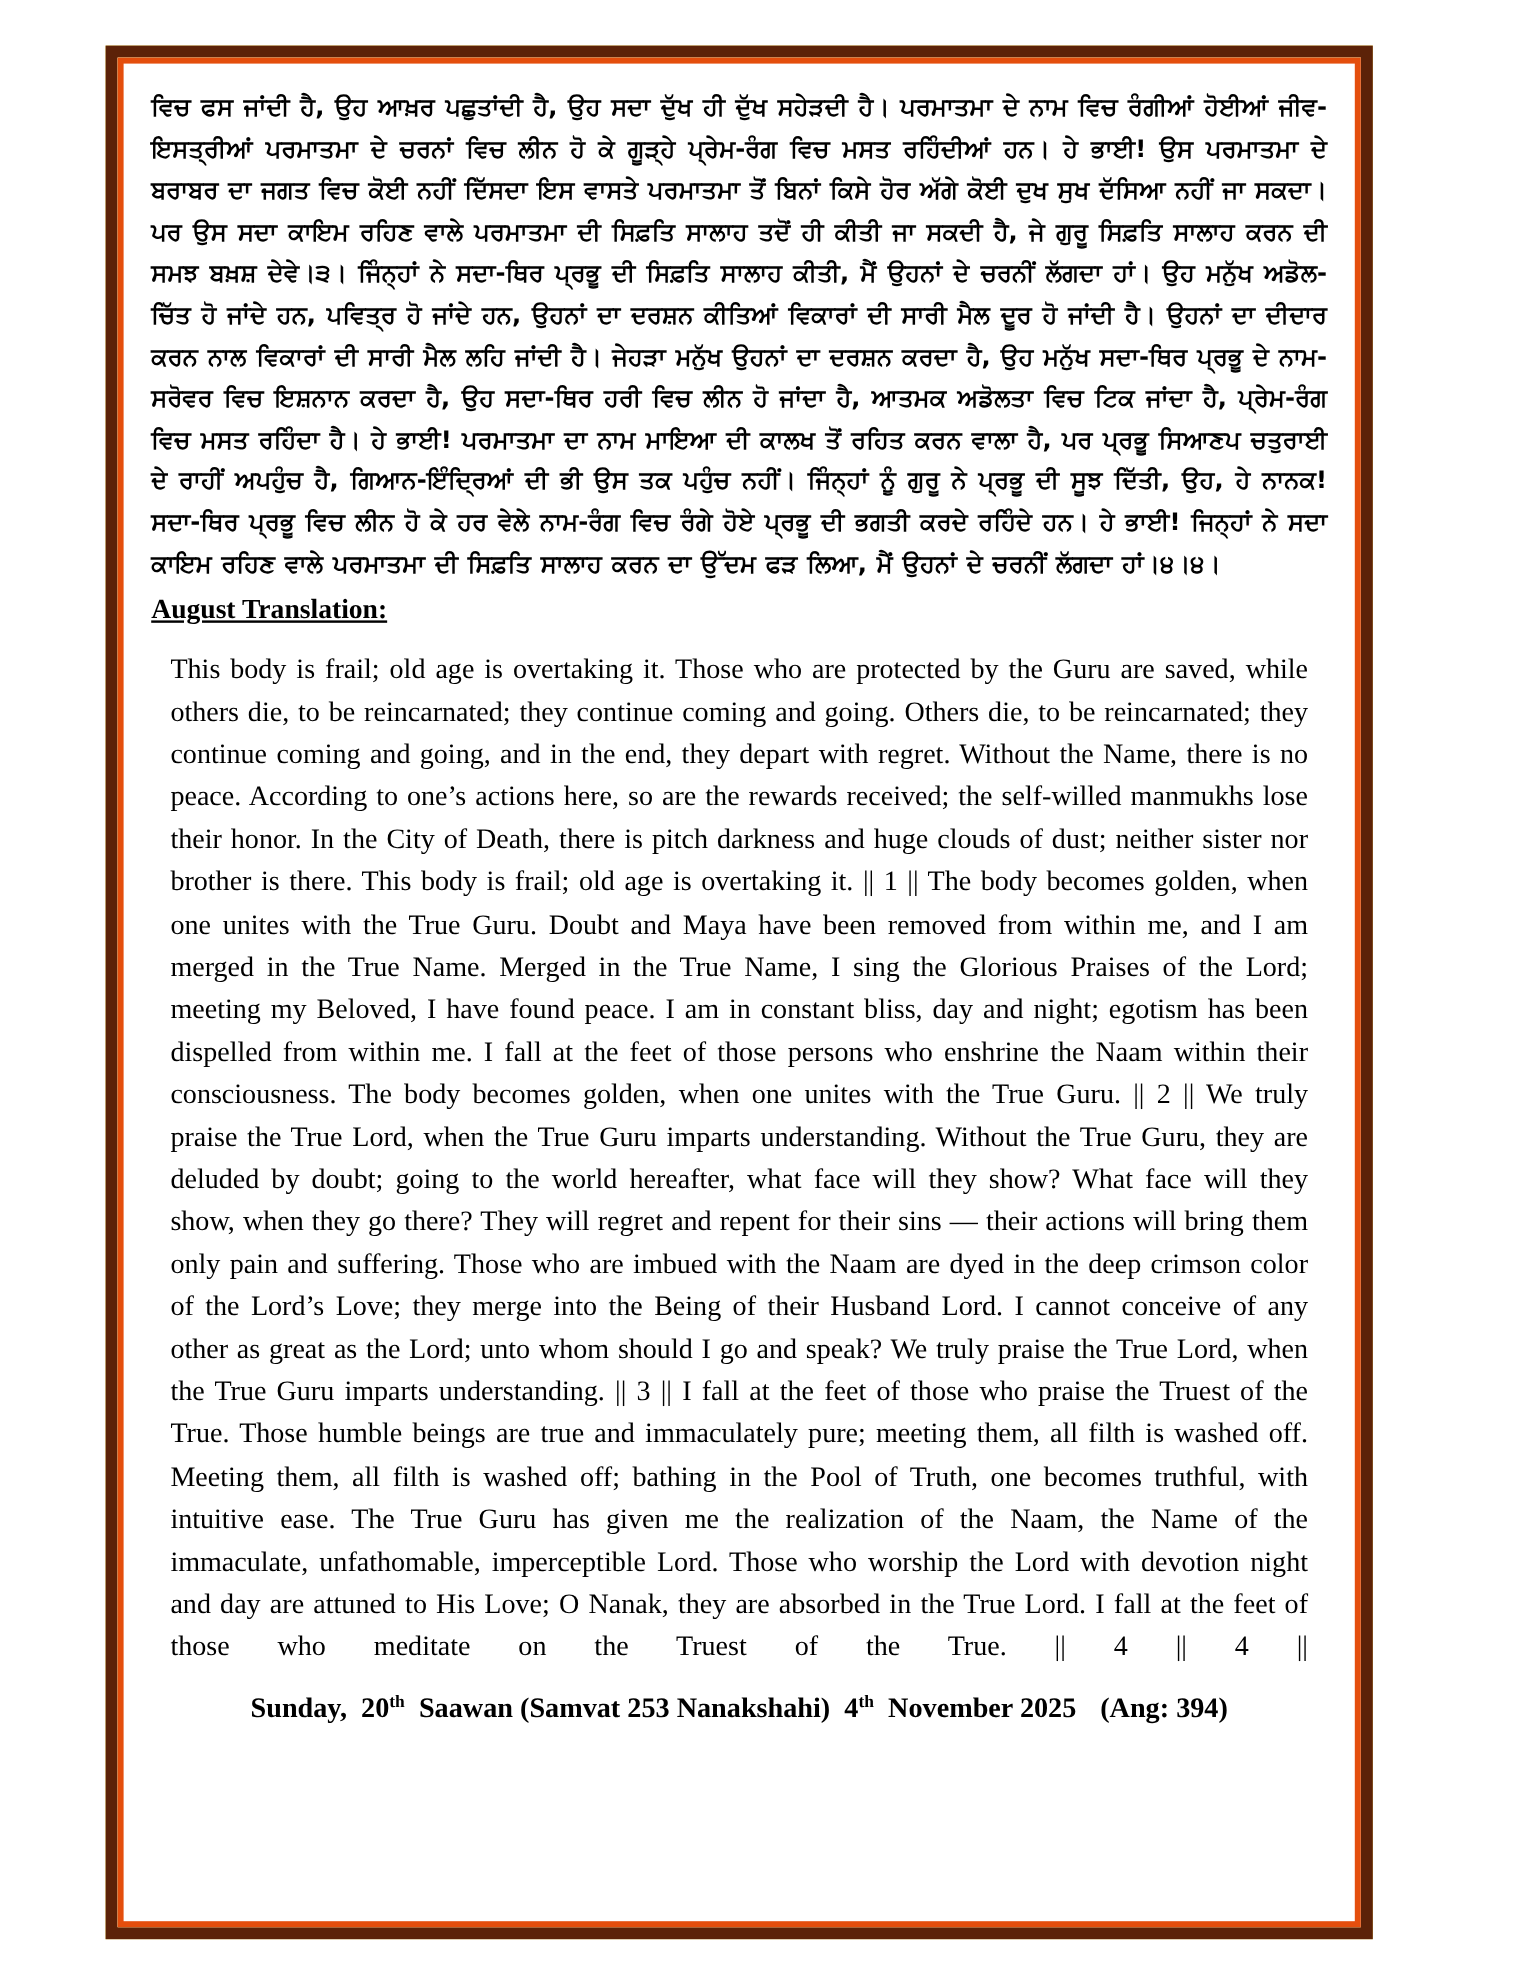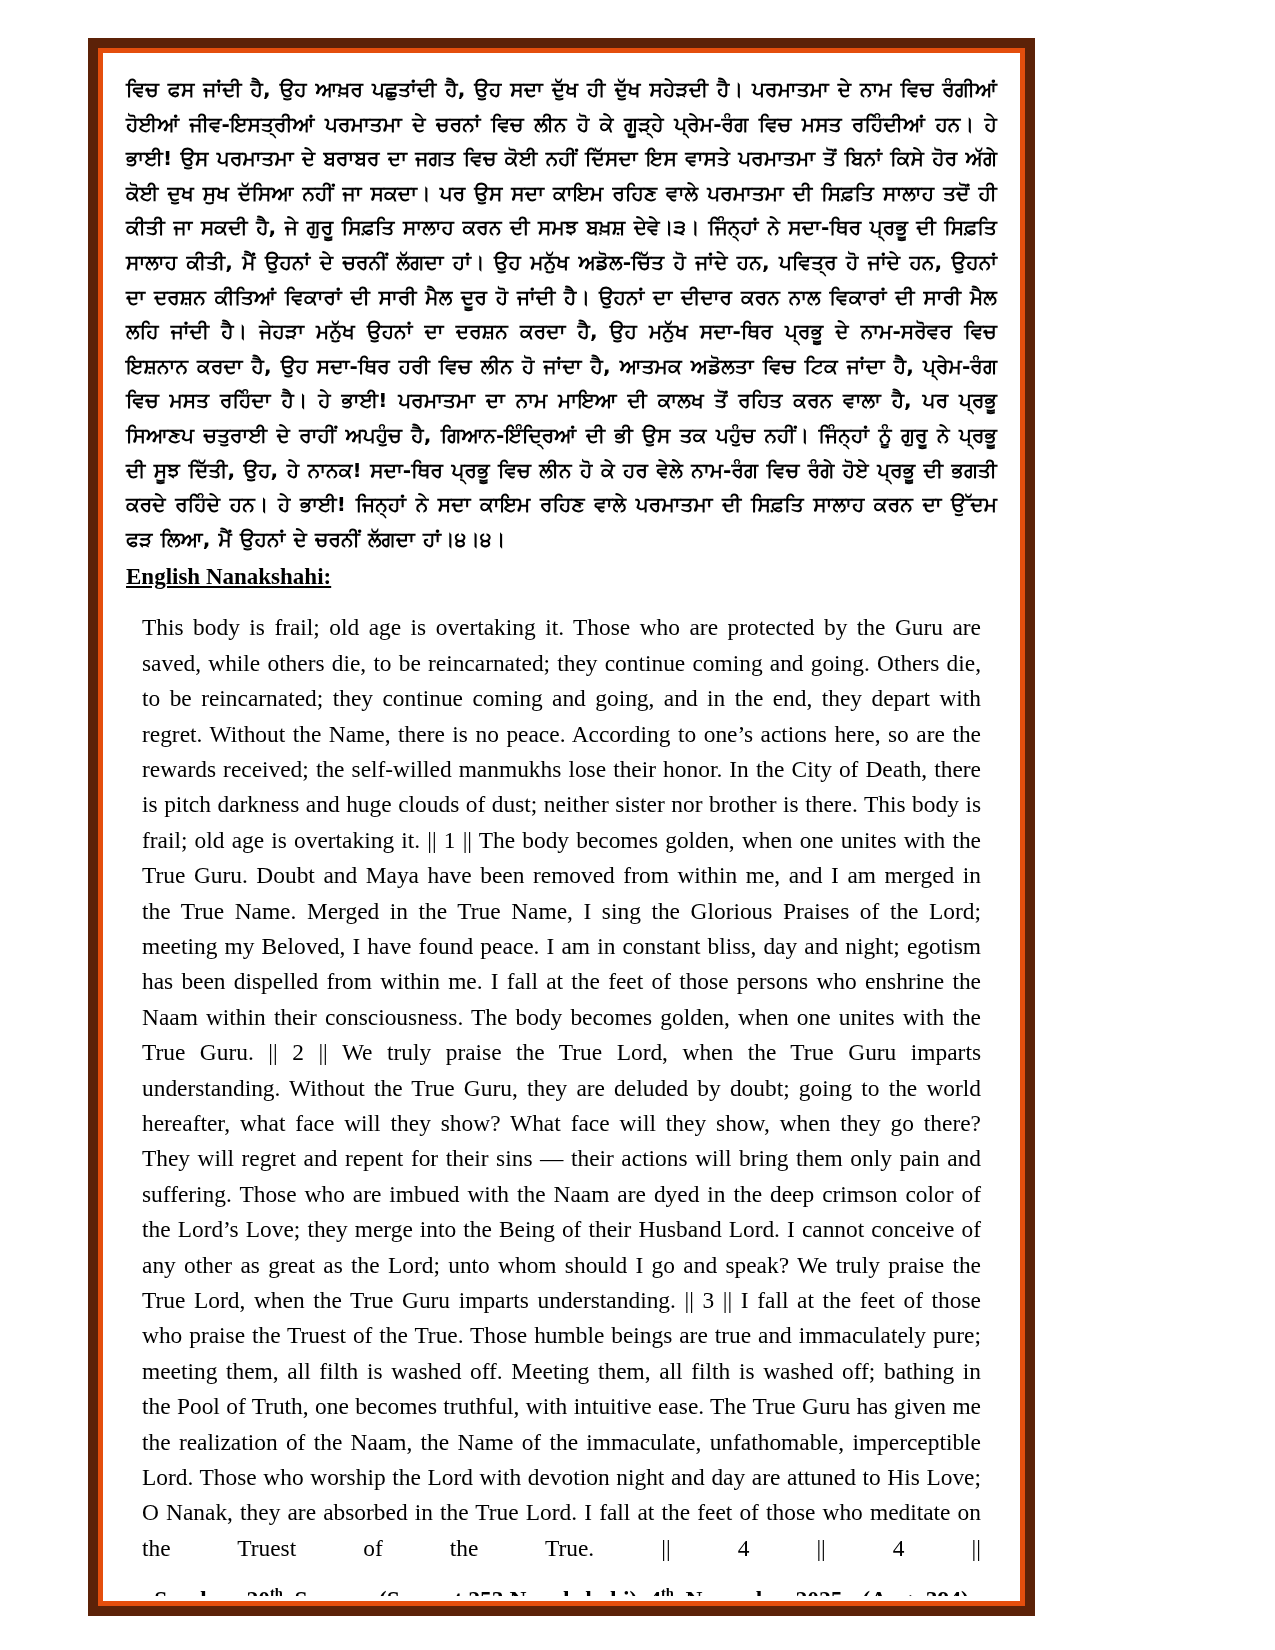--- a/index.html
+++ b/index.html
@@ -21,21 +21,21 @@
     left: 0; top: 0;
     width: 1275px;
     height: 1650px;
     background: #ffffff;
     box-sizing: border-box;
   }
   #frame-outer {
     position: absolute;
     left: 88px;
     top: 38px;
-    width: 947px;
+    width: 1056px;
     height: 1578px;
     box-sizing: border-box;
     border: 10px solid #5C2208;
     background: #fde047;
   }
   #frame-inner {
     position: absolute;
     left: 0; top: 0;
     right: 0; bottom: 0;
     box-sizing: border-box;
@@ -125,21 +125,21 @@
 <body>
 
 <div id="page">
   <div id="frame-outer" style="border-color: rgb(92, 34, 8);">
     <div id="frame-inner" style="border-color: rgb(228, 78, 13);">
       <div id="content">
 
         <p class="gurmukhi">ਵਿਚ ਫਸ ਜਾਂਦੀ ਹੈ, ਉਹ ਆਖ਼ਰ ਪਛੁਤਾਂਦੀ ਹੈ, ਉਹ ਸਦਾ ਦੁੱਖ ਹੀ ਦੁੱਖ ਸਹੇੜਦੀ ਹੈ। ਪਰਮਾਤਮਾ ਦੇ ਨਾਮ ਵਿਚ ਰੰਗੀਆਂ ਹੋਈਆਂ ਜੀਵ-ਇਸਤ੍ਰੀਆਂ ਪਰਮਾਤਮਾ ਦੇ ਚਰਨਾਂ ਵਿਚ ਲੀਨ ਹੋ ਕੇ ਗੂੜ੍ਹੇ ਪ੍ਰੇਮ-ਰੰਗ ਵਿਚ ਮਸਤ ਰਹਿੰਦੀਆਂ ਹਨ। ਹੇ ਭਾਈ! ਉਸ ਪਰਮਾਤਮਾ ਦੇ ਬਰਾਬਰ ਦਾ ਜਗਤ ਵਿਚ ਕੋਈ ਨਹੀਂ ਦਿੱਸਦਾ ਇਸ ਵਾਸਤੇ ਪਰਮਾਤਮਾ ਤੋਂ ਬਿਨਾਂ ਕਿਸੇ ਹੋਰ ਅੱਗੇ ਕੋਈ ਦੁਖ ਸੁਖ ਦੱਸਿਆ ਨਹੀਂ ਜਾ ਸਕਦਾ। ਪਰ ਉਸ ਸਦਾ ਕਾਇਮ ਰਹਿਣ ਵਾਲੇ ਪਰਮਾਤਮਾ ਦੀ ਸਿਫ਼ਤਿ ਸਾਲਾਹ ਤਦੋਂ ਹੀ ਕੀਤੀ ਜਾ ਸਕਦੀ ਹੈ, ਜੇ ਗੁਰੂ ਸਿਫ਼ਤਿ ਸਾਲਾਹ ਕਰਨ ਦੀ ਸਮਝ ਬਖ਼ਸ਼ ਦੇਵੇ।੩। ਜਿੰਨ੍ਹਾਂ ਨੇ ਸਦਾ-ਥਿਰ ਪ੍ਰਭੂ ਦੀ ਸਿਫ਼ਤਿ ਸਾਲਾਹ ਕੀਤੀ, ਮੈਂ ਉਹਨਾਂ ਦੇ ਚਰਨੀਂ ਲੱਗਦਾ ਹਾਂ। ਉਹ ਮਨੁੱਖ ਅਡੋਲ-ਚਿੱਤ ਹੋ ਜਾਂਦੇ ਹਨ, ਪਵਿਤ੍ਰ ਹੋ ਜਾਂਦੇ ਹਨ, ਉਹਨਾਂ ਦਾ ਦਰਸ਼ਨ ਕੀਤਿਆਂ ਵਿਕਾਰਾਂ ਦੀ ਸਾਰੀ ਮੈਲ ਦੂਰ ਹੋ ਜਾਂਦੀ ਹੈ। ਉਹਨਾਂ ਦਾ ਦੀਦਾਰ ਕਰਨ ਨਾਲ ਵਿਕਾਰਾਂ ਦੀ ਸਾਰੀ ਮੈਲ ਲਹਿ ਜਾਂਦੀ ਹੈ। ਜੇਹੜਾ ਮਨੁੱਖ ਉਹਨਾਂ ਦਾ ਦਰਸ਼ਨ ਕਰਦਾ ਹੈ, ਉਹ ਮਨੁੱਖ ਸਦਾ-ਥਿਰ ਪ੍ਰਭੂ ਦੇ ਨਾਮ-ਸਰੋਵਰ ਵਿਚ ਇਸ਼ਨਾਨ ਕਰਦਾ ਹੈ, ਉਹ ਸਦਾ-ਥਿਰ ਹਰੀ ਵਿਚ ਲੀਨ ਹੋ ਜਾਂਦਾ ਹੈ, ਆਤਮਕ ਅਡੋਲਤਾ ਵਿਚ ਟਿਕ ਜਾਂਦਾ ਹੈ, ਪ੍ਰੇਮ-ਰੰਗ ਵਿਚ ਮਸਤ ਰਹਿੰਦਾ ਹੈ। ਹੇ ਭਾਈ! ਪਰਮਾਤਮਾ ਦਾ ਨਾਮ ਮਾਇਆ ਦੀ ਕਾਲਖ ਤੋਂ ਰਹਿਤ ਕਰਨ ਵਾਲਾ ਹੈ, ਪਰ ਪ੍ਰਭੂ ਸਿਆਣਪ ਚਤੁਰਾਈ ਦੇ ਰਾਹੀਂ ਅਪਹੁੰਚ ਹੈ, ਗਿਆਨ-ਇੰਦ੍ਰਿਆਂ ਦੀ ਭੀ ਉਸ ਤਕ ਪਹੁੰਚ ਨਹੀਂ। ਜਿੰਨ੍ਹਾਂ ਨੂੰ ਗੁਰੂ ਨੇ ਪ੍ਰਭੂ ਦੀ ਸੂਝ ਦਿੱਤੀ, ਉਹ, ਹੇ ਨਾਨਕ! ਸਦਾ-ਥਿਰ ਪ੍ਰਭੂ ਵਿਚ ਲੀਨ ਹੋ ਕੇ ਹਰ ਵੇਲੇ ਨਾਮ-ਰੰਗ ਵਿਚ ਰੰਗੇ ਹੋਏ ਪ੍ਰਭੂ ਦੀ ਭਗਤੀ ਕਰਦੇ ਰਹਿੰਦੇ ਹਨ। ਹੇ ਭਾਈ! ਜਿਨ੍ਹਾਂ ਨੇ ਸਦਾ ਕਾਇਮ ਰਹਿਣ ਵਾਲੇ ਪਰਮਾਤਮਾ ਦੀ ਸਿਫ਼ਤਿ ਸਾਲਾਹ ਕਰਨ ਦਾ ਉੱਦਮ ਫੜ ਲਿਆ, ਮੈਂ ਉਹਨਾਂ ਦੇ ਚਰਨੀਂ ਲੱਗਦਾ ਹਾਂ।੪।੪।</p>
 
         <div class="eng-label-row">
-          <span class="eng-label">English Nanakshahi:</span>
+          <span class="eng-label">August Translation:</span>
         </div>
 
 
         <p class="eng-body tail">This body is frail; old age is overtaking it. Those who are protected by the Guru are saved, while others die, to be reincarnated; they continue coming and going. Others die, to be reincarnated; they continue coming and going, and in the end, they depart with regret. Without the Name, there is no peace. According to one’s actions here, so are the rewards received; the self-willed manmukhs lose their honor. In the City of Death, there is pitch darkness and huge clouds of dust; neither sister nor brother is there. This body is frail; old age is overtaking it.  || 1 ||   The body becomes golden, when one unites with the True Guru. Doubt and Maya have been removed from within me, and I am merged in the True Name. Merged in the True Name, I sing the Glorious Praises of the Lord; meeting my Beloved, I have found peace. I am in constant bliss, day and night; egotism has been dispelled from within me. I fall at the feet of those persons who enshrine the Naam within their consciousness. The body becomes golden, when one unites with the True Guru.  || 2 ||   We truly praise the True Lord, when the True Guru imparts understanding. Without the True Guru, they are deluded by doubt; going to the world hereafter, what face will they show? What face will they show, when they go there? They will regret and repent for their sins — their actions will bring them only pain and suffering. Those who are imbued with the Naam are dyed in the deep crimson color of the Lord’s Love; they merge into the Being of their Husband Lord. I cannot conceive of any other as great as the Lord; unto whom should I go and speak? We truly praise the True Lord, when the True Guru imparts understanding.  || 3 ||   I fall at the feet of those who praise the Truest of the True. Those humble beings are true and immaculately pure; meeting them, all filth is washed off. Meeting them, all filth is washed off; bathing in the Pool of Truth, one becomes truthful, with intuitive ease. The True Guru has given me the realization of the Naam, the Name of the immaculate, unfathomable, imperceptible Lord. Those who worship the Lord with devotion night and day are attuned to His Love; O Nanak, they are absorbed in the True Lord. I fall at the feet of those who meditate on the Truest of the True.  || 4 || 4 ||</p>
 
         <div class="footer-line">
           <span>Sunday,</span>
           <span>&nbsp;</span><span>20</span><sup>th</sup>
           <span>&nbsp;</span><span>Saawan (Samvat 253 Nanakshahi)</span>
           <span>&nbsp;</span><span>4</span><sup>th</sup>

